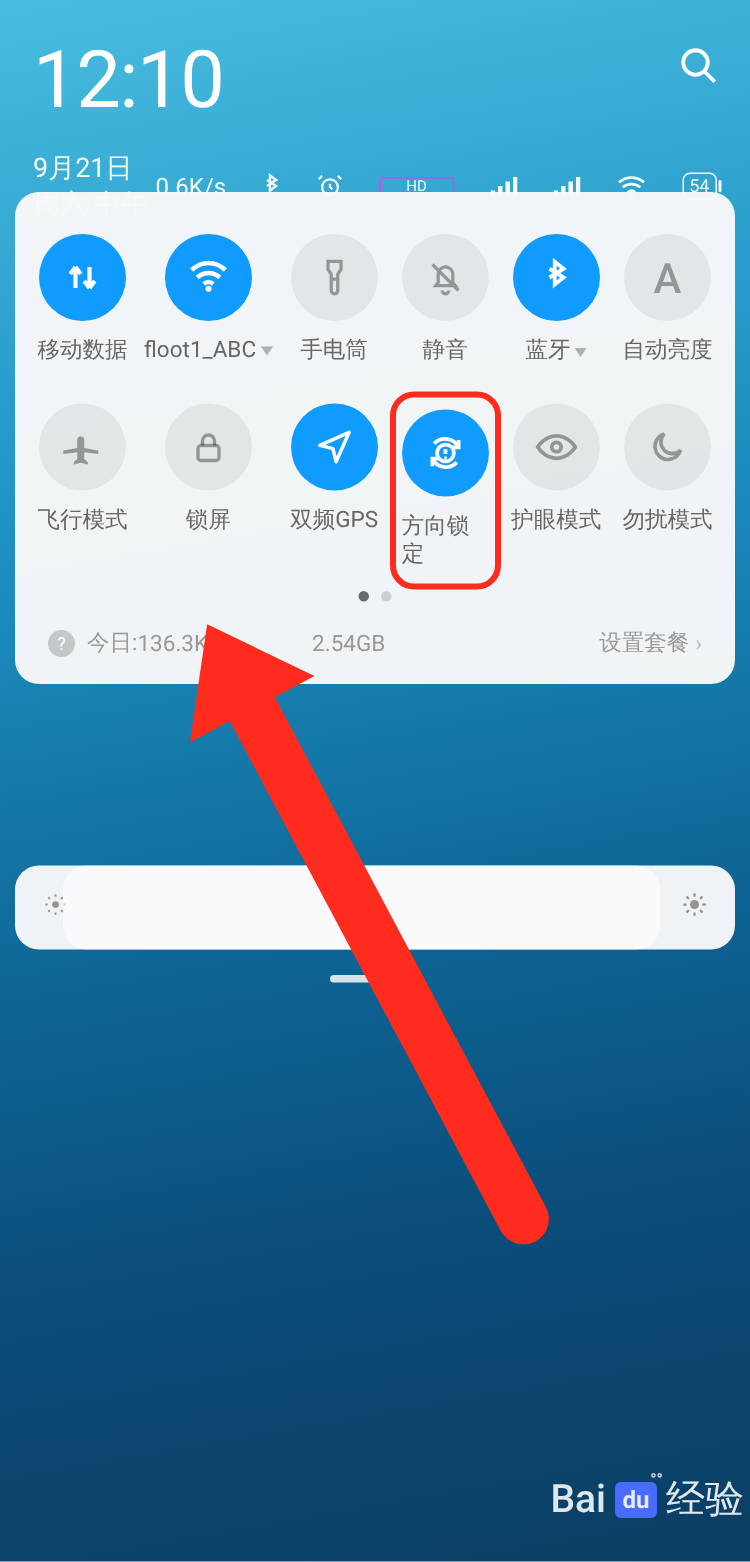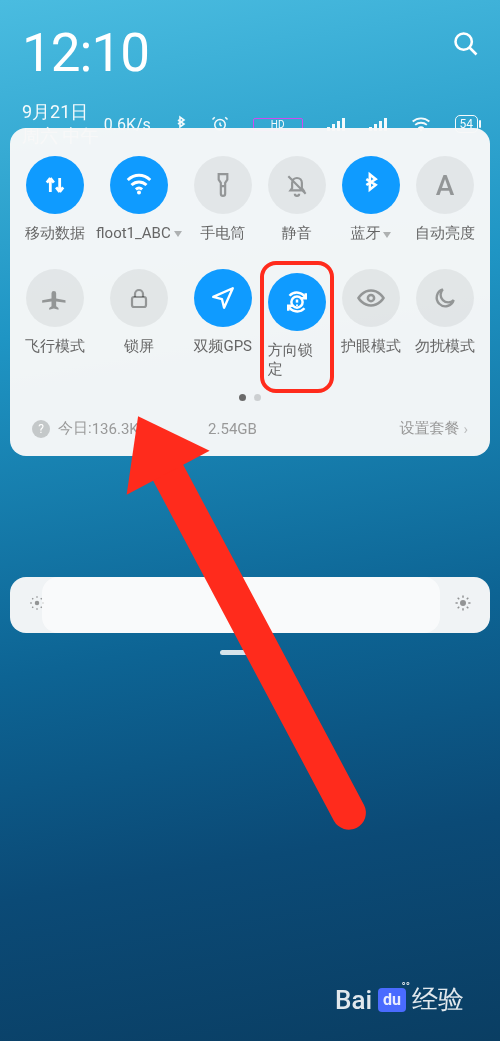--- a/index.html
+++ b/index.html
@@ -29,21 +29,21 @@
   .usage-row .sp{flex:1}
   .chev{margin-left:4px;opacity:.6}
   .brightness{position:absolute;top:577px;left:10px;right:10px;height:56px;background:rgba(248,248,248,.97);border-radius:16px;display:flex;align-items:center;padding:0 18px}
   .br-ico svg{width:18px;height:18px;opacity:.45}
   .br-track{flex:1;margin:0 14px;height:100%;position:relative}
   .br-fill{position:absolute;top:0;bottom:0;left:-18px;right:0;background:rgba(255,255,255,.6);border-radius:16px}
   .handle{position:absolute;left:50%;bottom:-26px;width:60px;height:5px;border-radius:3px;background:rgba(250,250,250,.85);transform:translateX(-50%)}
   .arrow{position:absolute;top:448px;left:138px;transform-origin:top center;transform:rotate(-28deg)}
   .arrow-body{width:34px;height:430px;background:#ff2b1c;border-radius:17px}
   .arrow-head{position:absolute;top:-36px;left:-30px;width:0;height:0;border-left:47px solid transparent;border-right:47px solid transparent;border-bottom:64px solid #ff2b1c}
-  .watermark{position:absolute;bottom:24px;right:36px;text-align:center;color:rgba(255,255,255,.88)}
+  .watermark{position:absolute;bottom:24px;right:4px;text-align:center;color:rgba(255,255,255,.88)}
   .wm-top{display:flex;align-items:center;justify-content:flex-end;gap:6px;font-size:26px;font-weight:500}
   .wm-badge{background:#4a6bff;padding:2px 5px 3px;border-radius:4px;font-size:16px;font-weight:700;position:relative}
   .wm-badge .paw{position:absolute;top:-8px;right:-4px;font-size:11px}
   .wm-url{font-size:15px;color:rgba(255,255,255,.75);margin-top:2px}
   .batt{display:inline-flex;align-items:center;border:1.5px solid #fff;border-radius:5px;padding:1px 4px;font-size:12px;position:relative}
   .batt::after{content:'';position:absolute;right:-4px;top:4px;bottom:4px;width:2px;background:#fff;border-radius:1px}
 </style>
 </head>
 <body>
 

